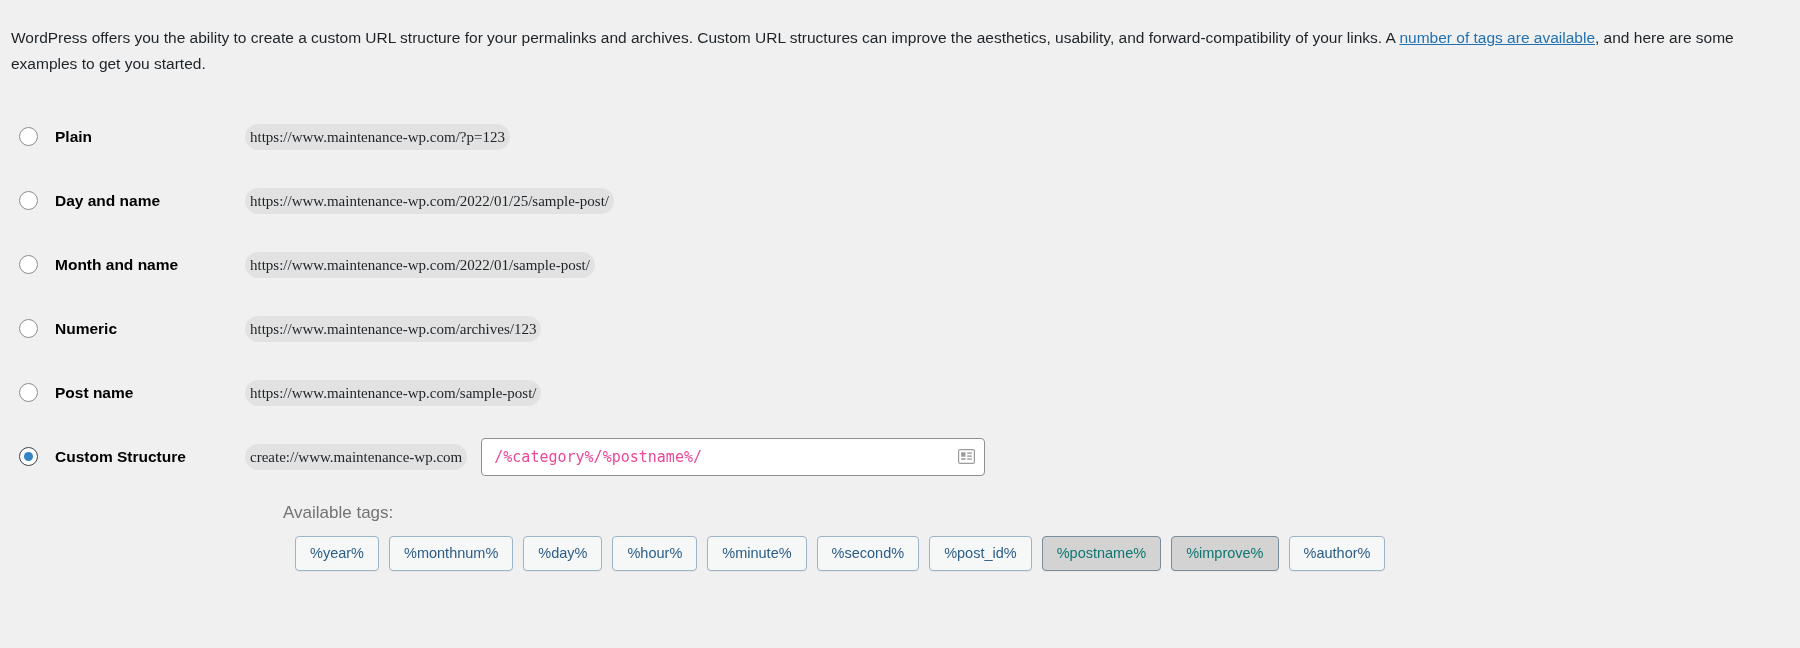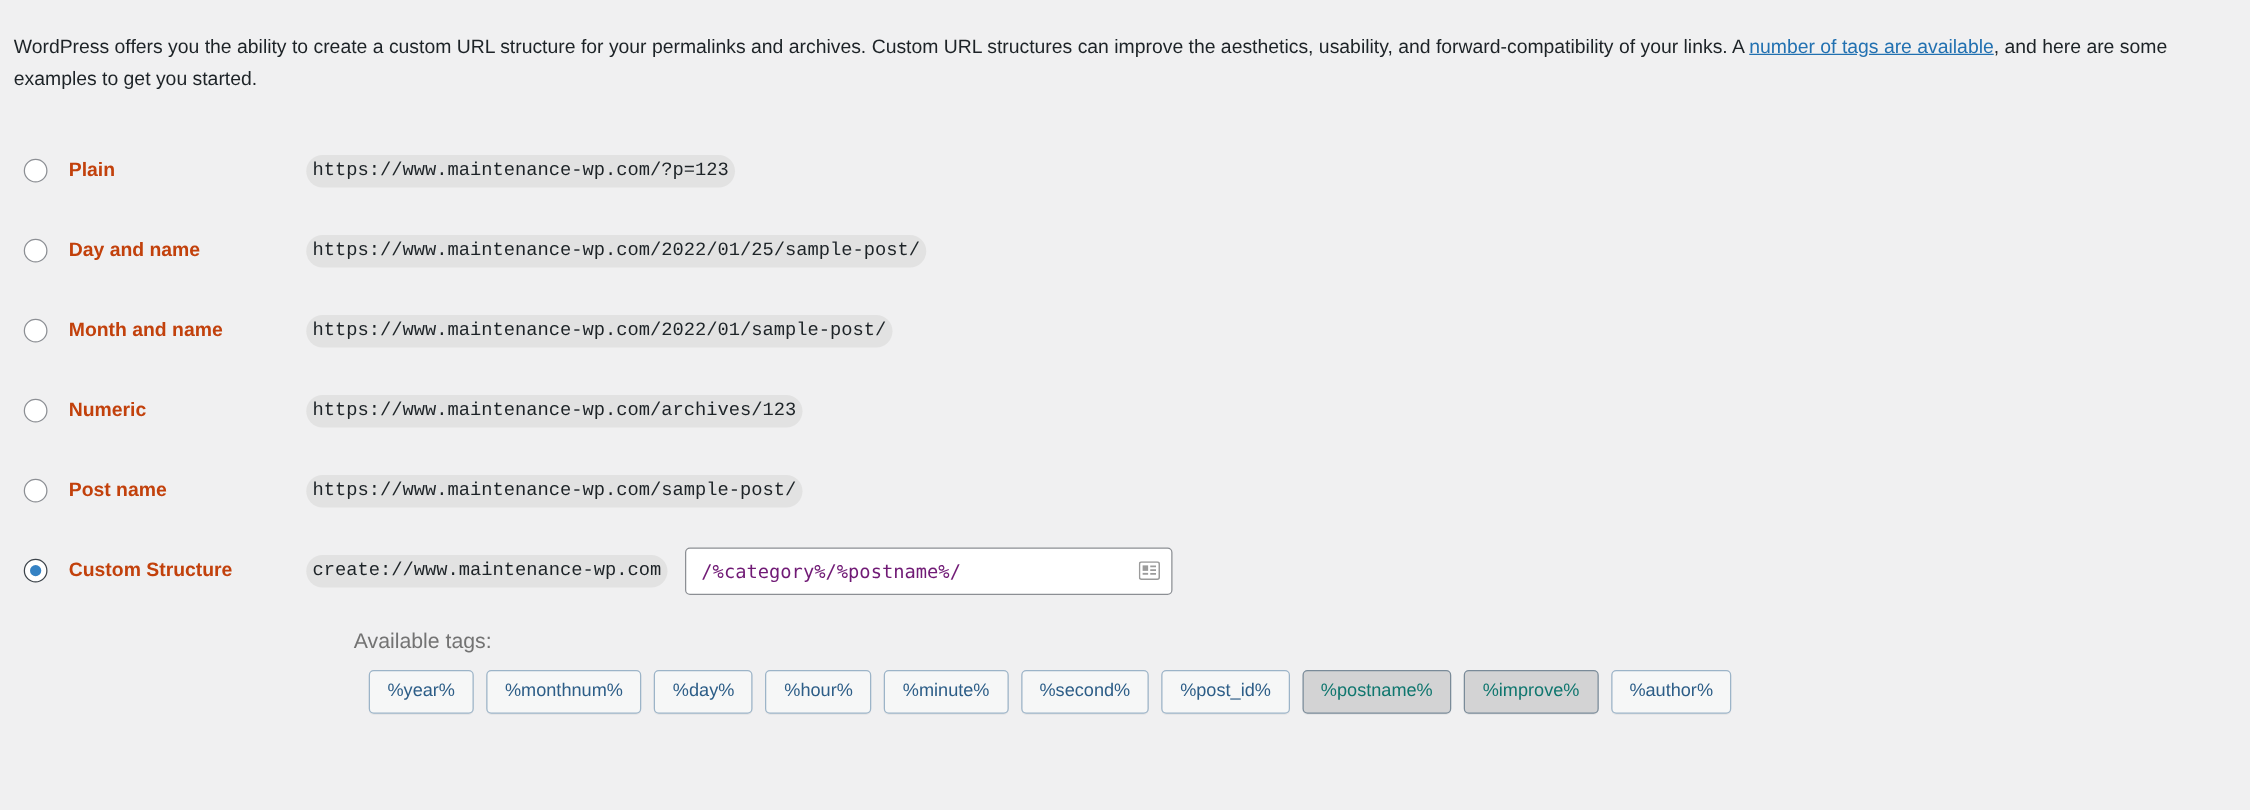--- a/index.html
+++ b/index.html
@@ -85,58 +85,58 @@
     width: 9px;
     height: 9px;
     margin-left: -4.5px;
     margin-top: -4.5px;
     border-radius: 50%;
     background: #3582c4;
   }
   .opt-label {
     font-size: 15.5px;
     font-weight: bold;
-    color: #c2410c;
+    color: #000000;
     margin-left: 17px;
     white-space: nowrap;
   }
 
   .opt-value-cell {
     display: flex;
     align-items: center;
   }
   .code {
-    font-family: Liberation Mono, monospace;
+    font-family: Liberation Serif, serif;
     font-size: 15px;
     line-height: 22px;
     background: #e2e2e2;
     color: #1d2327;
     padding: 2px 5px;
     white-space: nowrap;
     border-radius: 13px;
   }
   .custom-inline {
     display: flex;
     align-items: center;
   }
   .struct-input-wrap {
     position: relative;
     display: inline-block;
     margin-left: 14px;
   }
   .struct-input {
-    width: 390px;
+    width: 504px;
     height: 38px;
     box-sizing: border-box;
     border: 1px solid #8c8f94;
     border-radius: 4px;
     background: #fff;
     font-family: "DejaVu Sans Mono", "Liberation Mono", monospace;
     font-size: 15px;
-    color: #701a75;
+    color: #ec4899;
     padding: 2px 40px 2px 12px;
     outline: none;
   }
   .autofill-icon {
     position: absolute;
     right: 10px;
     top: 50%;
     margin-top: -8px;
     width: 17px;
     height: 15px;

